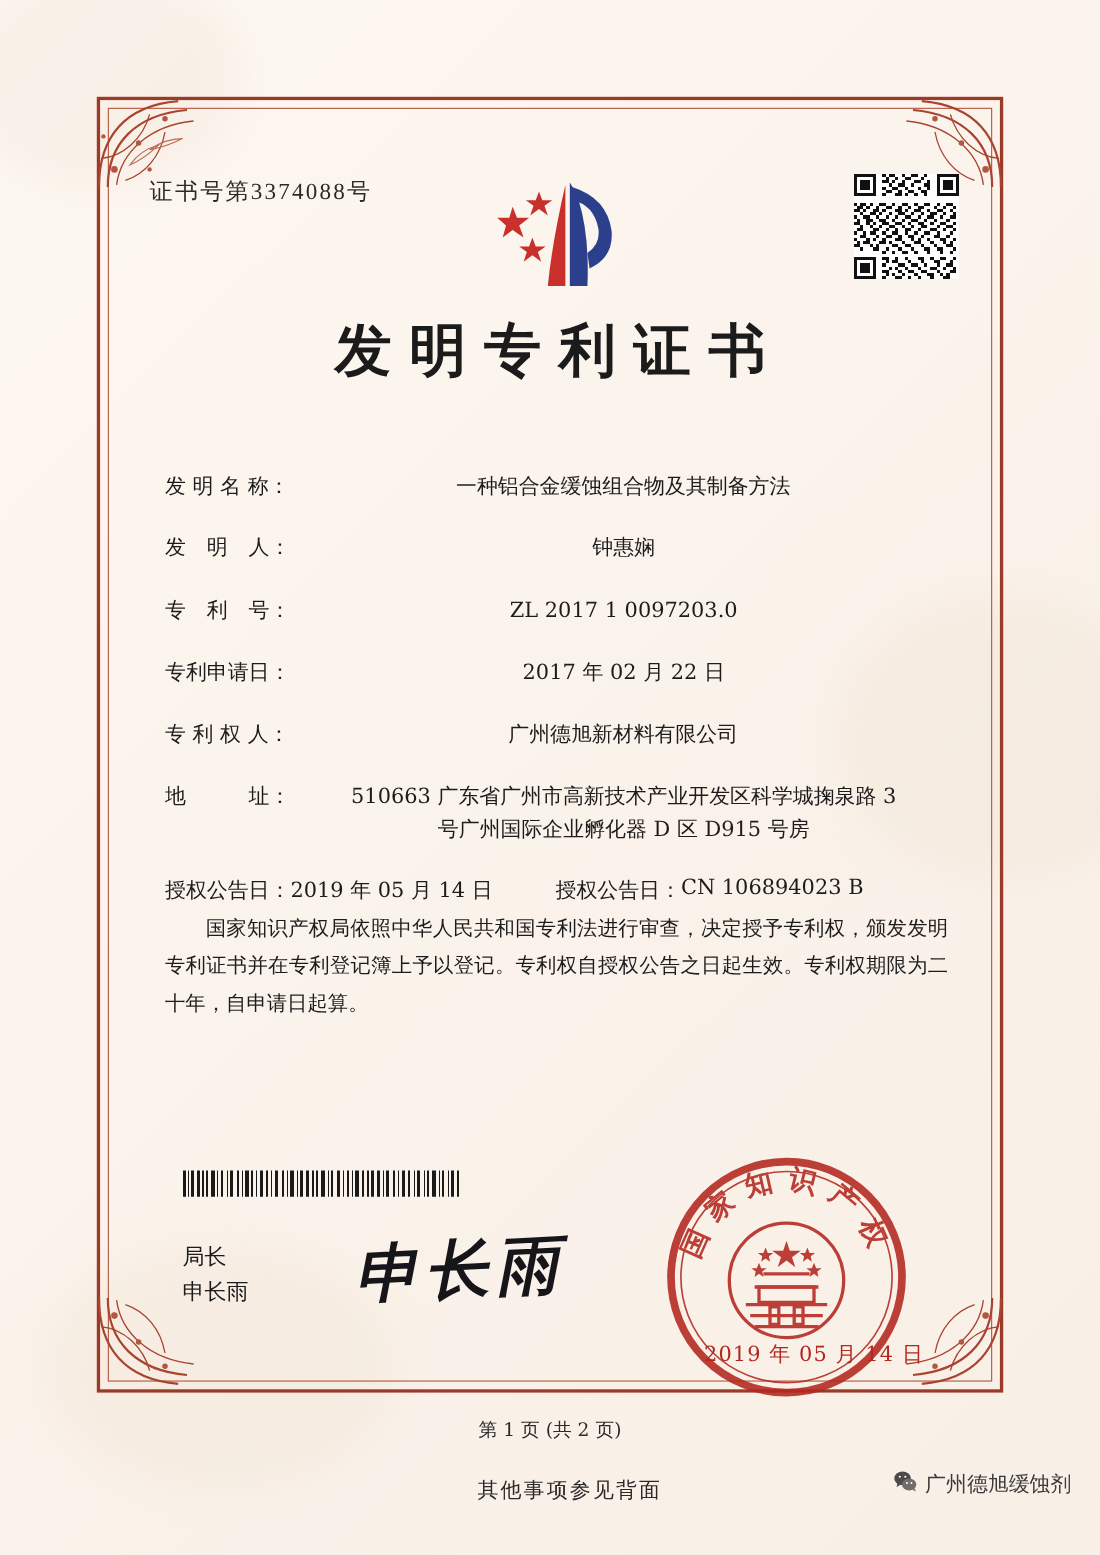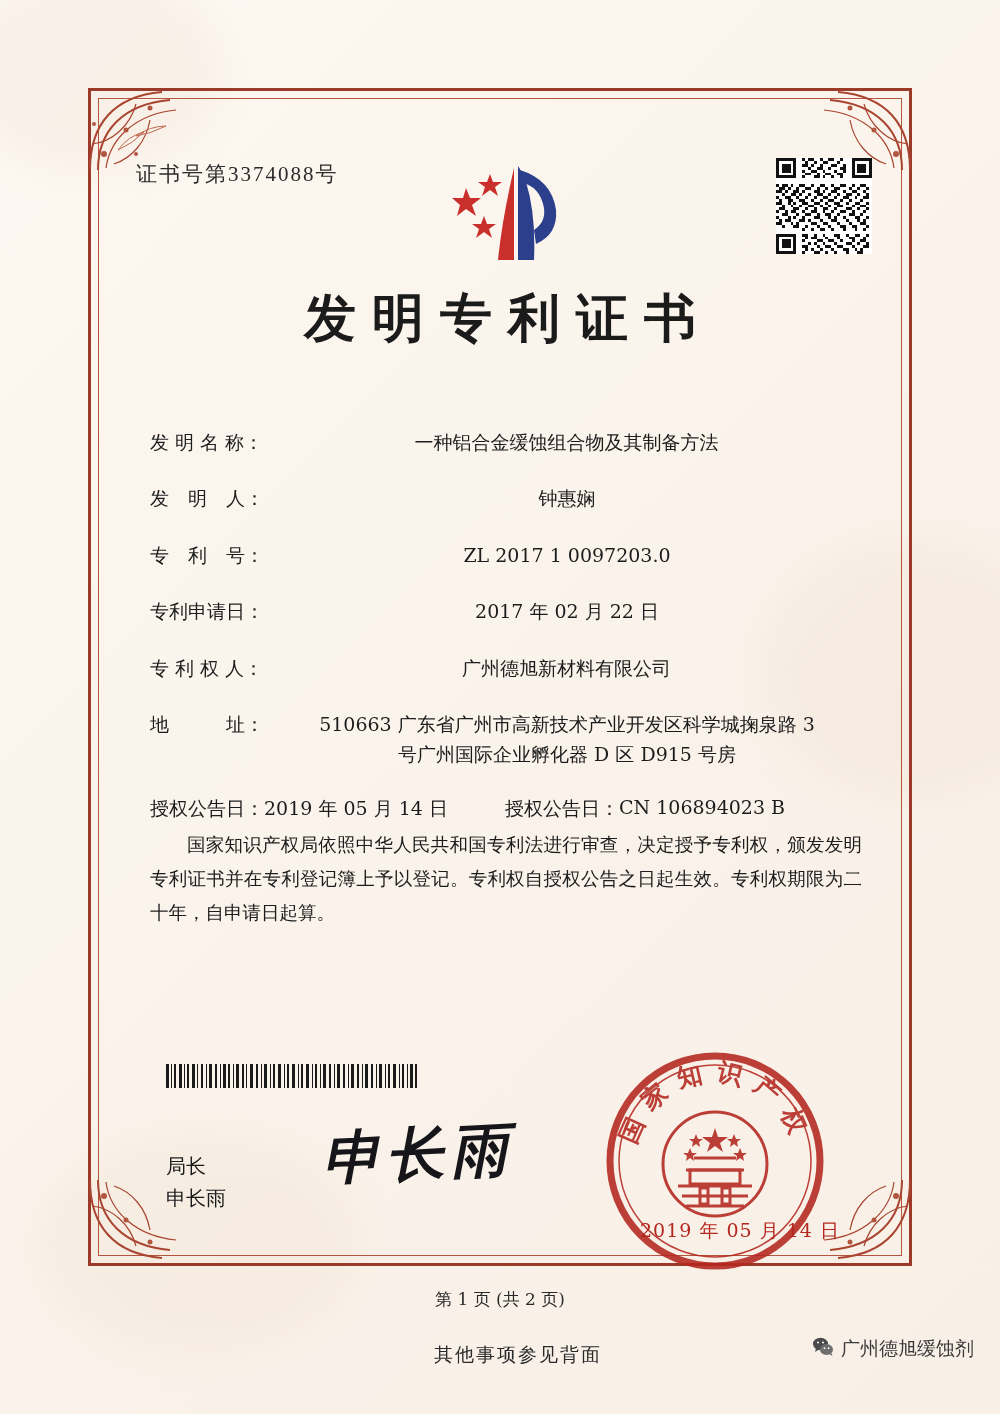--- a/index.html
+++ b/index.html
@@ -163,21 +163,20 @@
 
   
   .sig-block {
     position: absolute;
     left: 166px;
     top: 1126px;
     font-size: 20px;
     line-height: 1.6;
     color: #1b1b1b;
     font-family: "DejaVu Serif", serif;
-    margin-top: 24px;
   }
   .sig-script {
     position: absolute;
     left: 322px;
     top: 1116px;
     font-size: 58px;
     color: #16161a;
     font-family: "DejaVu Serif", serif;
     letter-spacing: 6px;
     transform: rotate(-3deg);

